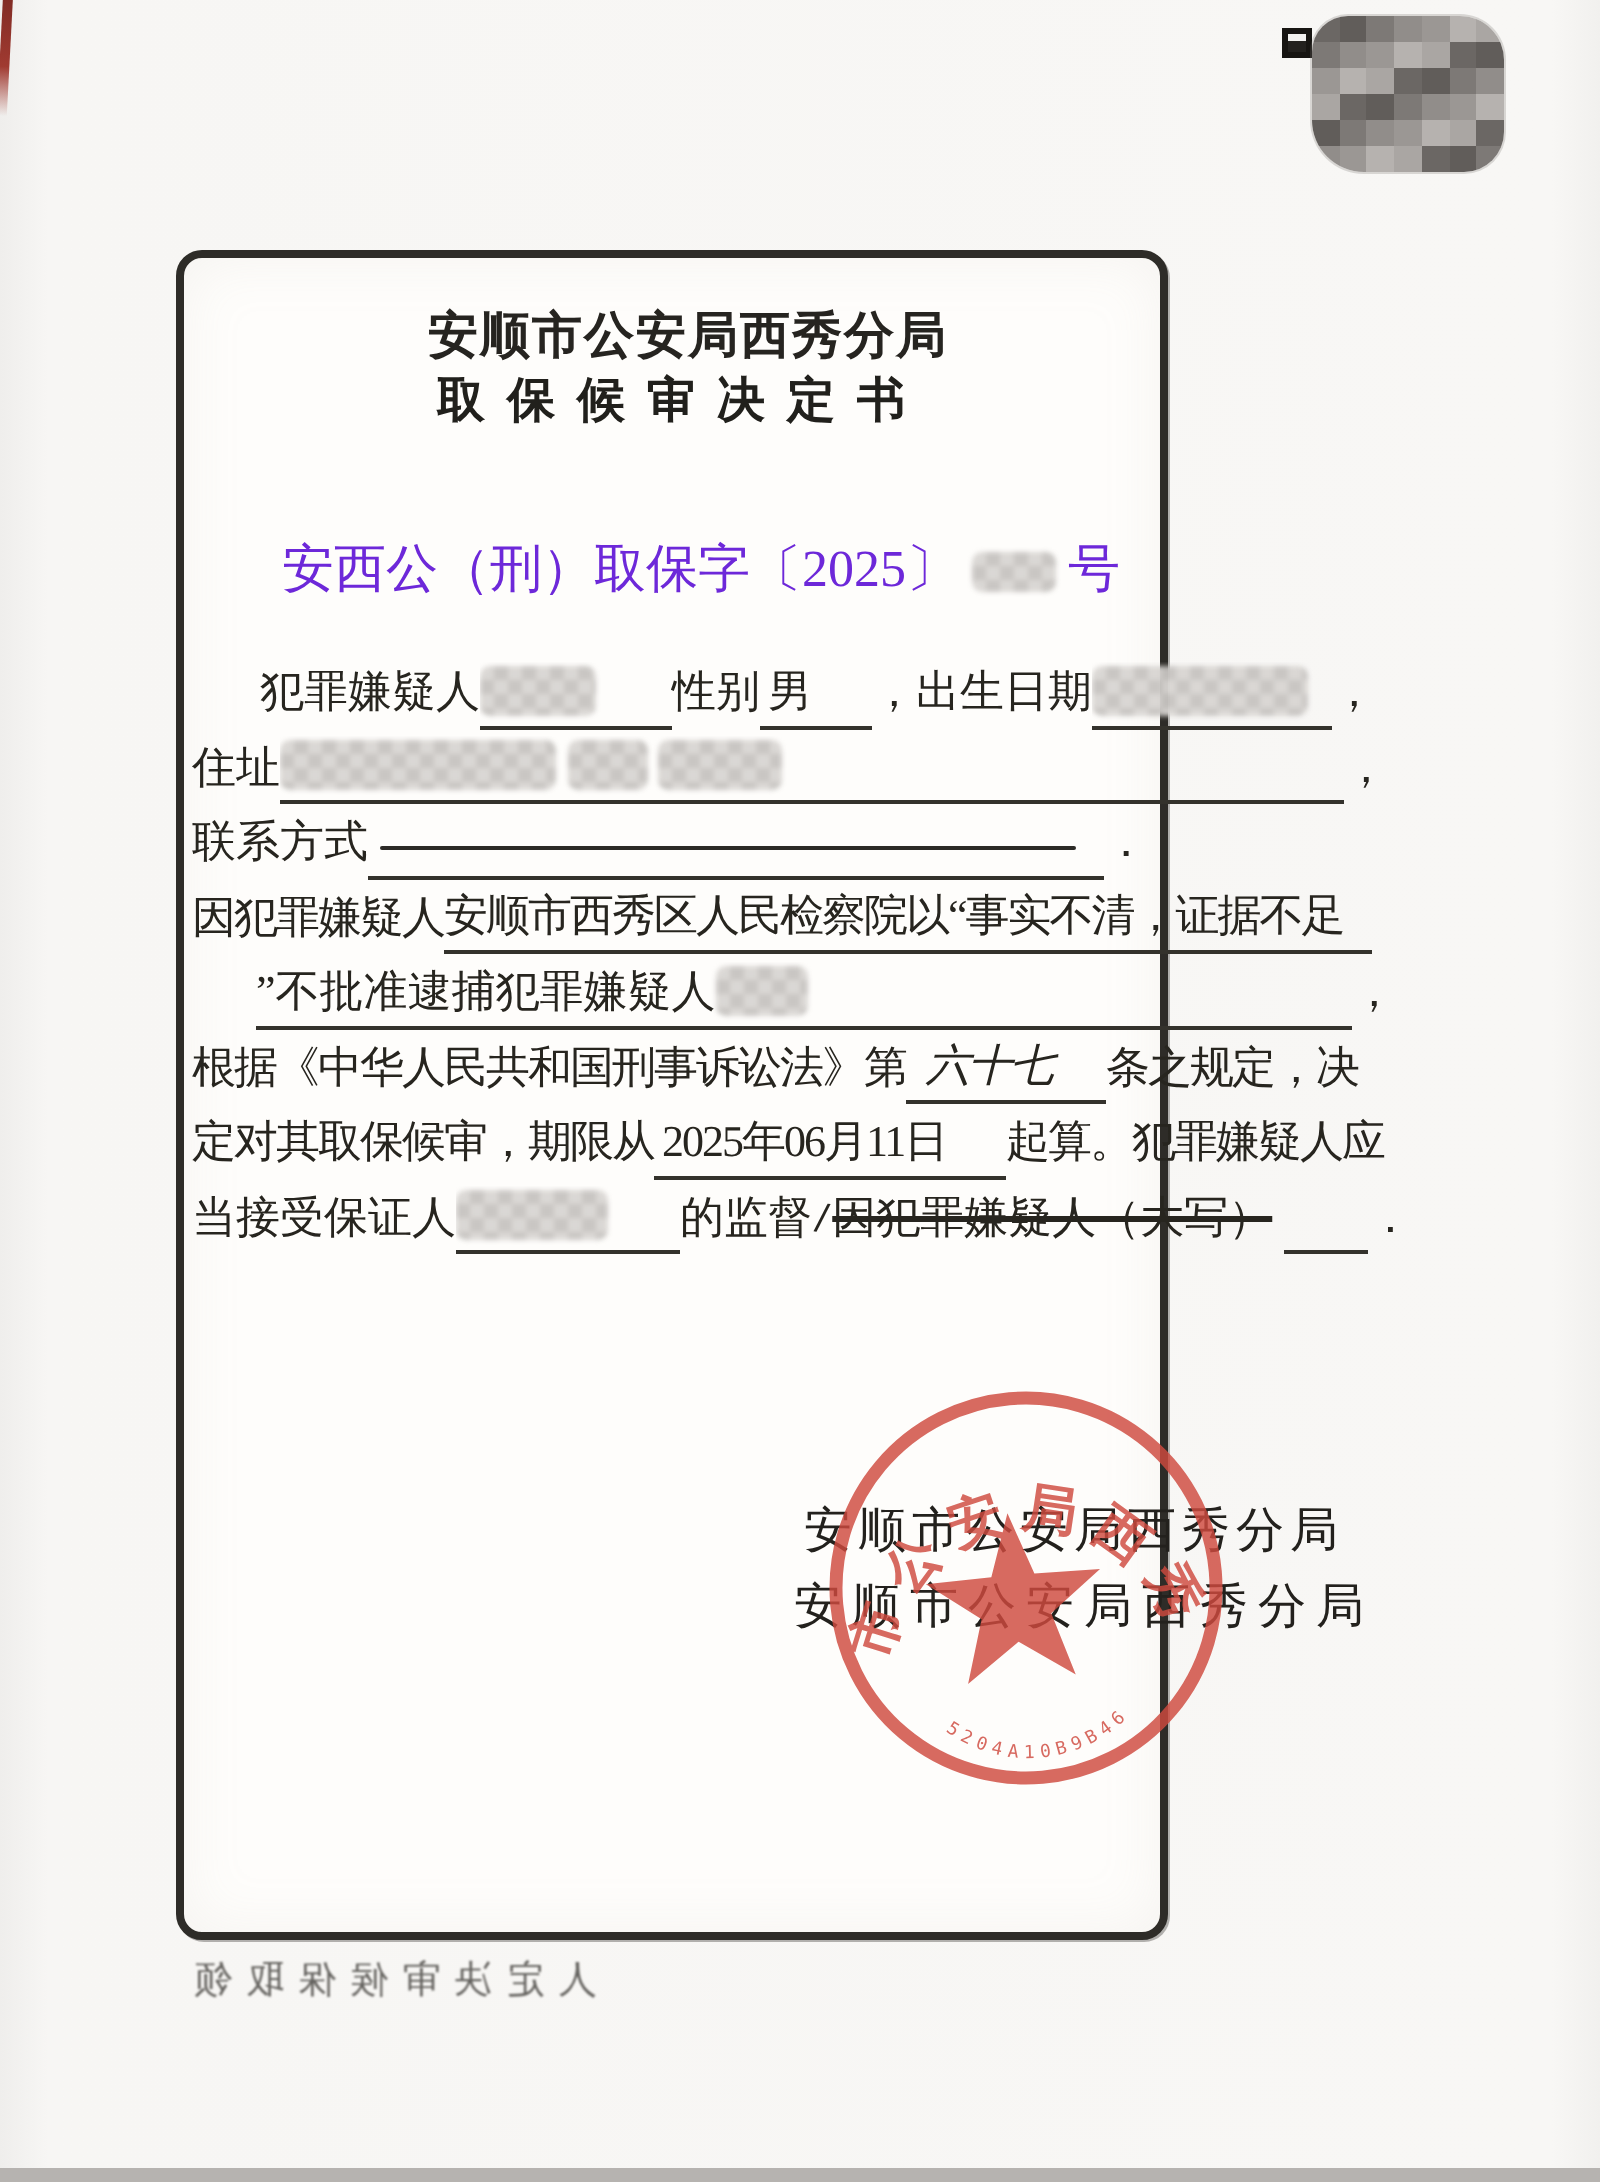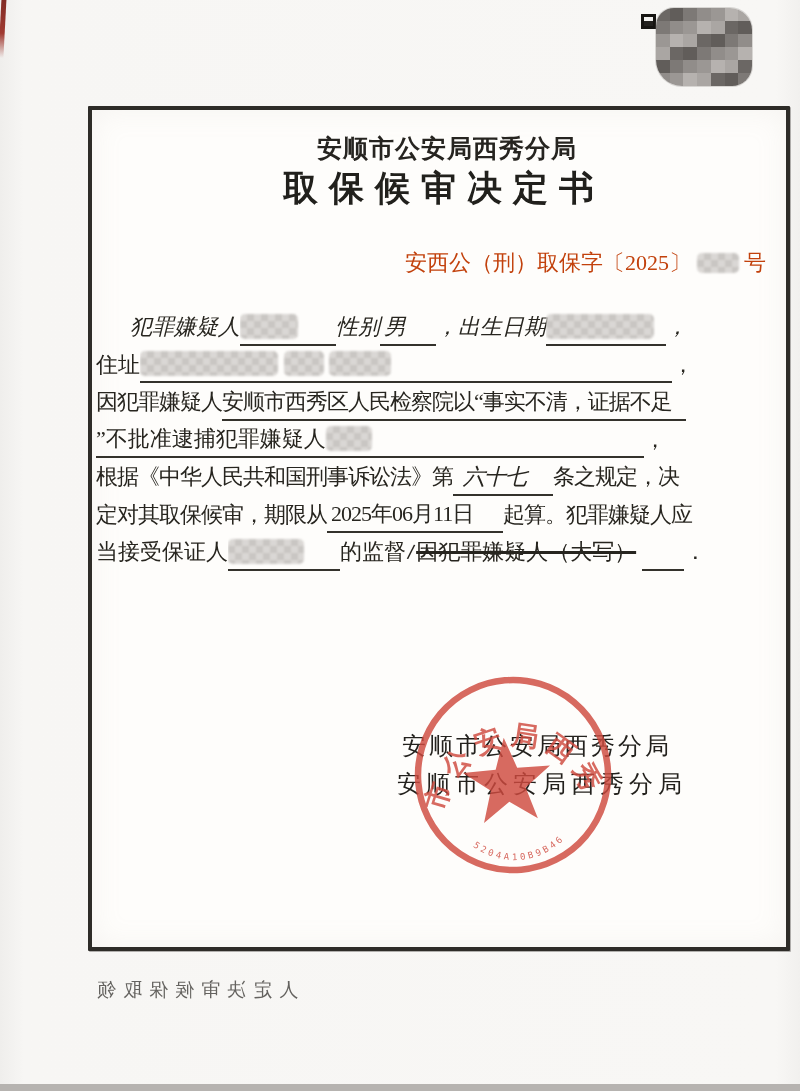--- a/index.html
+++ b/index.html
@@ -23,32 +23,32 @@
   .mosaic {
     position:absolute; left:656px; top:8px; width:96px; height:78px;
     border-radius:18px 22px 20px 26px; overflow:hidden; display:grid;
     grid-template-columns:repeat(7,1fr); grid-template-rows:repeat(6,1fr);
     box-shadow:0 0 0 1px rgba(120,116,112,.25);
   }
   .mini-icon { position:absolute; left:641px; top:14px; width:15px; height:15px;
     border:3px solid #171512; background:linear-gradient(#f2f1ef 40%,#23211e 40%); }
   
   .sheet {
-    position:absolute; left:88px; top:106px; width:702px; height:845px;
-    border:4px solid #2e2c28; border-radius:1px; background:#fefdfb;
+    position:absolute; left:88px; top:125px; width:496px; height:845px;
+    border:4px solid #2e2c28; border-radius:13px; background:#fefdfb;
     box-shadow:1px 1px 0 rgba(46,44,40,.35), inset 0 0 30px rgba(180,175,168,.12);
   }
   .org-line { position:absolute; left:0; top:22px; width:100%; text-align:center;
     padding-left:16px; font-size:25px; font-weight:bold; color:#262420; letter-spacing:1px; }
   .doc-title { position:absolute; left:0; top:55px; width:100%; text-align:center;
-    padding-left:10px; font-size:35px; font-weight:bold; color:#21201c; letter-spacing:11px; }
-  .doc-no { position:absolute; right:20px; top:138px; font-size:22px; color:#c2410c; white-space:nowrap; }
+    padding-left:10px; font-size:24px; font-weight:bold; color:#21201c; letter-spacing:11px; }
+  .doc-no { position:absolute; right:20px; top:138px; font-size:26px; color:#6d28d9; white-space:nowrap; }
   .body { position:absolute; left:4px; top:198px; width:602px; font-size:22px; color:#27251f; }
   .ln { height:37.5px; line-height:37.5px; white-space:nowrap; }
-  .ind { padding-left:34px;font-style:italic; }
+  .ind { padding-left:34px; }
   .tight { letter-spacing:-1px; }
   .u { display:inline-block; border-bottom:2px solid #34322c; line-height:30px;
     vertical-align:bottom; height:34px; white-space:nowrap; overflow:hidden; }
   .rd { display:inline-block; height:25px; vertical-align:-5px; border-radius:5px;
     background:repeating-conic-gradient(#c7c4c1 0% 25%, #d9d6d3 0% 50%) 0 0/14px 14px;
     filter:blur(1.3px); opacity:.95; }
   .strike { text-decoration:line-through; text-decoration-thickness:2.5px; }
   .slash { display:inline-block; transform:rotate(8deg); font-weight:bold; padding:0 2px; }
   .voidline { position:relative; }
   .voidline::after { content:""; position:absolute; left:6px; right:14px; top:17px;
@@ -134,28 +134,31 @@
 
       <div class="ln ind">
         <span>犯罪嫌疑人</span><span class="u" style="width:96px;"><span class="rd" style="width:58px;"></span></span><span>性别</span><span class="u" style="width:56px;padding-left:4px;"><span>男</span></span><span>，出生日期</span><span class="u" style="width:120px;"><span class="rd" style="width:108px;"></span></span><span>，</span>
       </div>
 
       <div class="ln">
         <span>住址</span><span class="u" style="width:532px;"><span class="rd" style="width:138px;"></span> <span class="rd" style="width:40px;"></span> <span class="rd" style="width:62px;"></span></span><span>，</span>
       </div>
 
 
+      <div class="ln">
+        <span>联系方式</span><span class="u voidline" style="width:368px;"></span><span>．</span>
+      </div>
 
 
       <div class="ln tight">
         <span>因犯罪嫌疑人</span><span class="u" style="width:464px;border-bottom-width:2px;"><span>安顺市西秀区人民检察院以“事实不清，证据不足</span></span>
       </div>
 
       <div class="ln">
-        <span class="u" style="width:548px;letter-spacing:0;"><span>”不批准逮捕犯罪嫌疑人</span><span class="rd" style="width:46px;"></span></span><span>，</span>
+        <span class="u" style="width:548px;letter-spacing:0;margin-left:32px;"><span>”不批准逮捕犯罪嫌疑人</span><span class="rd" style="width:46px;"></span></span><span>，</span>
       </div>
 
       <div class="ln tight">
         <span>根据《中华人民共和国刑事诉讼法》第</span><span class="u" style="width:100px;padding-left:10px;font-style:italic;"><span>六十七</span></span><span>条之规定，决</span>
       </div>
 
       <div class="ln tight">
         <span>定对其取保候审，期限从</span><span class="u" style="width:176px;padding-left:4px;"><span>2025年06月11日</span></span><span>起算。犯罪嫌疑人应</span>
       </div>
 

